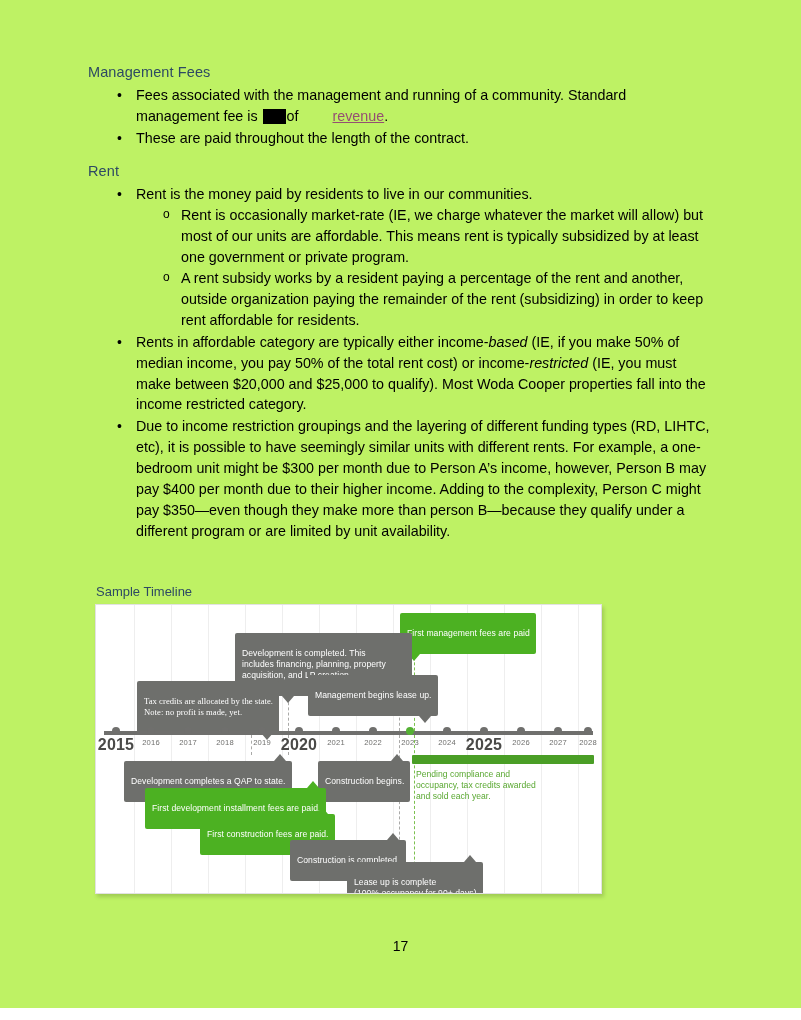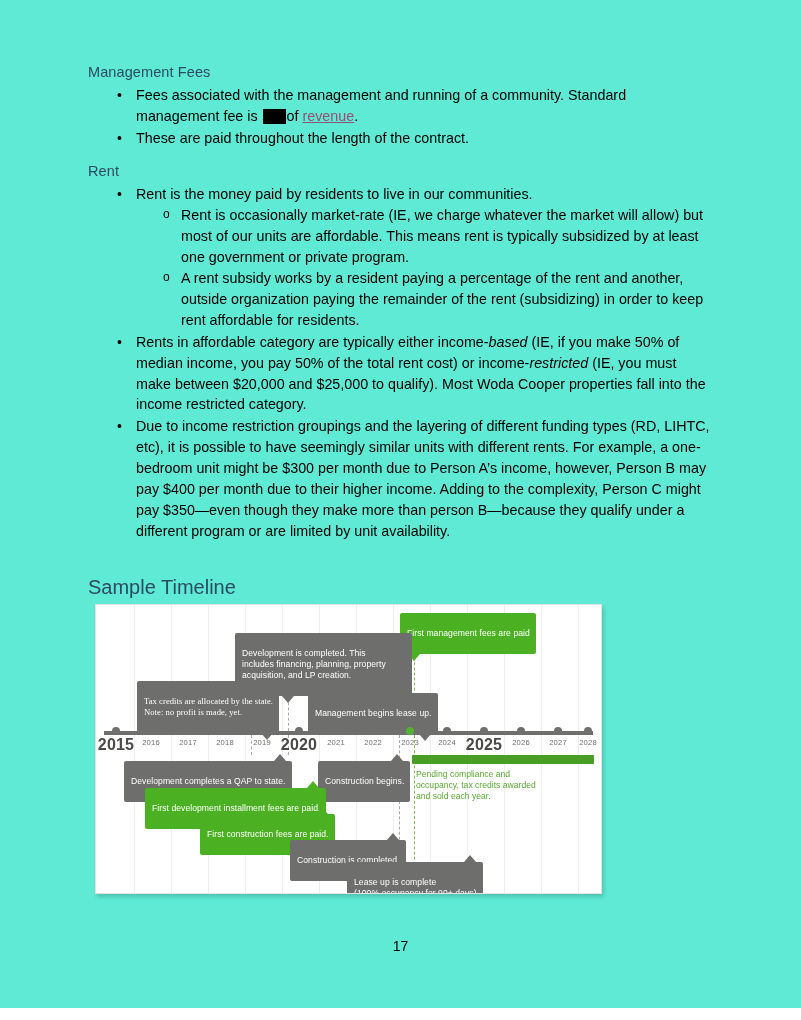--- a/index.html
+++ b/index.html
@@ -14,21 +14,21 @@
     font-family: "Liberation Sans", sans-serif;
     color: #000000;
     overflow: hidden;
   }
 
   .page {
     position: absolute;
     left: 0; top: 0;
     width: 801px;
     height: 1008px;
-    background: #5eead4;
+    background: #bef264;
   }
 
   
   .body-col {
     position: absolute;
     left: 88px;
     top: 63px;
     width: 625px;
   }
 
@@ -87,32 +87,33 @@
     display: inline-block;
     width: 23px;
     height: 15px;
     background: #000;
     vertical-align: -3px;
     margin: 0 1px;
   }
   a.link {
     color: #954f72;
     text-decoration: underline;
+    margin-left: 30px;
   }
   em { }
 
   
   .tl-heading {
     position: absolute;
     left: 88px;
     top: 576px;
-    font-size: 20px;
+    font-size: 13px;
     font-weight: 400;
     color: #2e4a63;
-    margin: 0;
+    margin: 8px;
   }
 
   .tl-box {
     position: absolute;
     left: 95px;
     top: 604px;
     width: 505px;
     height: 288px;
     background: #ffffff;
     border: 1px solid #e2e2e2;
@@ -307,21 +308,21 @@
 acquisition, and LP creation.</span>
       <span class="tail down" style="left:47px;"></span>
     </div>
 
     <div class="callout" style="left:41px; top:76px;font-family:Liberation Serif, serif;">
       <span>Tax credits are allocated by the state.
 Note: no profit is made, yet.</span>
       <span class="tail down" style="right:6px;"></span>
     </div>
 
-    <div class="callout" style="left:212px; top:88px;">
+    <div class="callout" style="left:212px; top:70px;">
       <span>Management begins lease up.</span>
       <span class="tail down" style="right:7px;"></span>
     </div>
 
     <div class="axis"></div>
 
     <div class="dot" style="left:20px"></div>
     <div class="dot" style="left:55px"></div>
     <div class="dot" style="left:92px"></div>
     <div class="dot" style="left:129px"></div>

